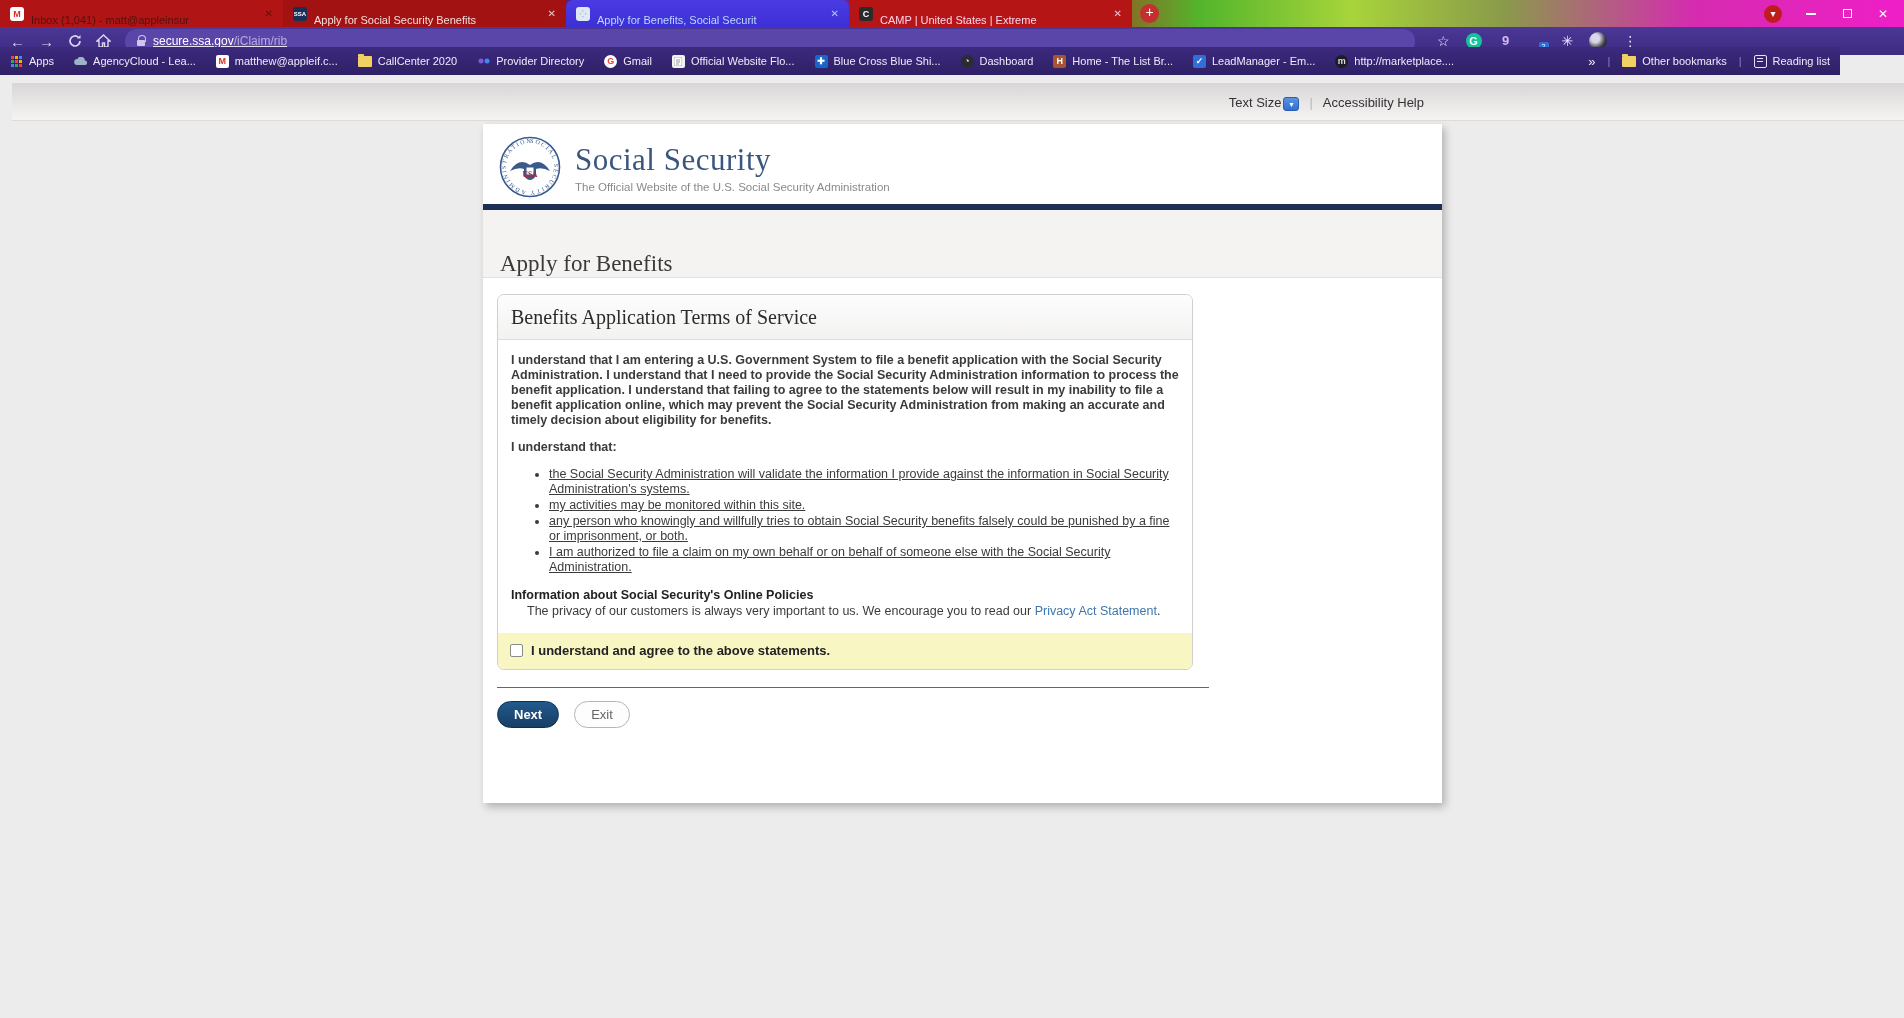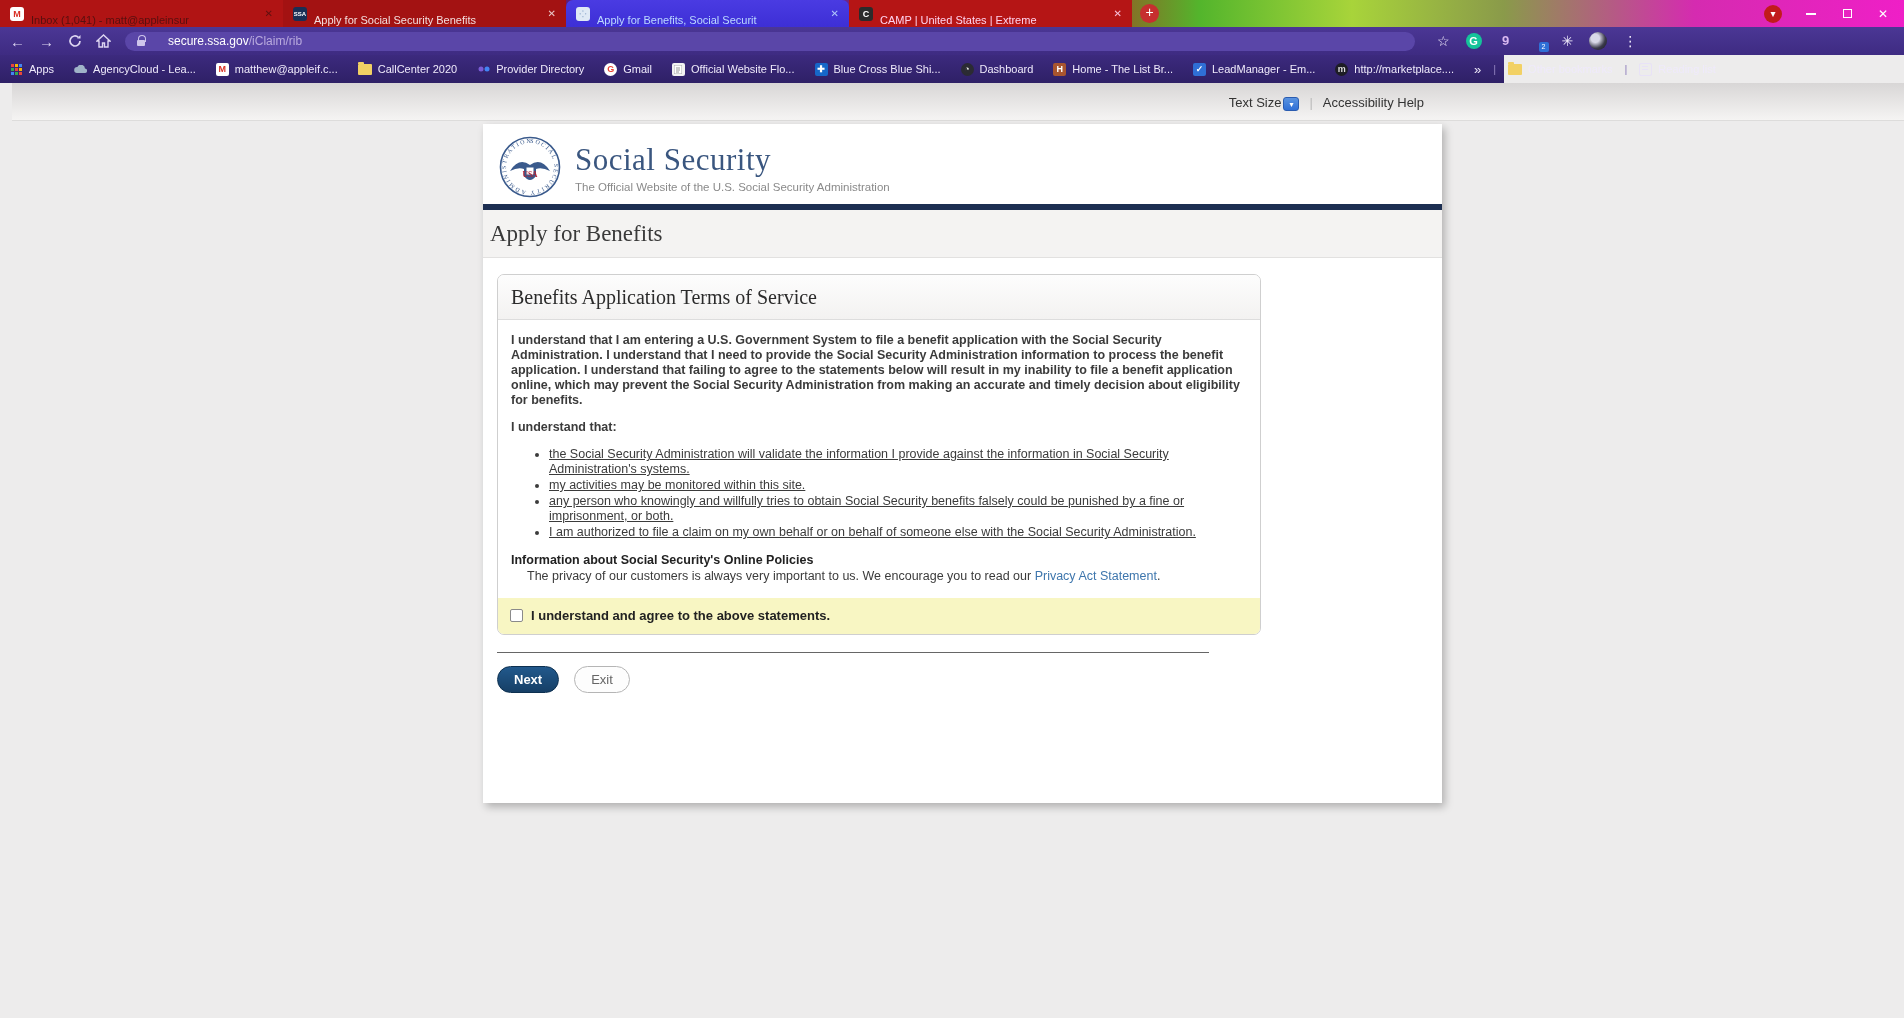--- a/index.html
+++ b/index.html
@@ -31,43 +31,43 @@
   .winctl { color:#fff; font-size:12px; display:flex; align-items:center; justify-content:center;
     width:14px; height:14px; }
   .winctl-min i { display:block; width:10px; height:2px; background:#fff; }
   .winctl-max i { display:block; width:9px; height:9px; border:1.5px solid #fff; }
 
   .toolbar { position:absolute; left:0; top:27px; width:1904px; height:28px;
     background:linear-gradient(#4b3795,#3e2b82); display:flex; align-items:center;
     padding:0 10px; gap:14px; color:#e8e2f7; }
   .nav-glyph { font-size:15px; color:#ded6f2; }
   .home-icon svg, .refresh-icon svg { display:block; }
-  .omnibox { flex:0 0 auto; width:1290px; height:19px; background:#5a46a8;
-    border-radius:12px; display:flex; align-items:center; gap:23px; padding:0 12px; }
+  .omnibox { flex:0 0 auto; width:1290px; height:25px; background:#5a46a8;
+    border-radius:12px; display:flex; align-items:center; gap:8px; padding:0 12px;text-decoration:underline; }
   .lock-icon { width:8px; height:10px; position:relative; }
   .lock-icon::before { content:""; position:absolute; left:1px; top:-1px; width:6px; height:6px;
     border:1.5px solid #cfc6ec; border-bottom:none; border-radius:4px 4px 0 0; }
   .lock-icon::after { content:""; position:absolute; left:0; top:4px; width:8px; height:6px;
     background:#cfc6ec; border-radius:1px; }
   .url { font-size:12px; color:#ffffff; }
   .url .path { color:#b9aade; }
   .toolbar-icons { display:flex; align-items:center; gap:16px; margin-left:8px; }
   .ticon { font-size:14px; color:#efeafb; }
   .grammarly-icon { width:16px; height:16px; border-radius:50%; background:#15c39a;
     color:#fff; font-size:11px; font-weight:bold; text-align:center; line-height:16px; }
   .nine-icon { width:16px; height:16px; border-radius:50%; color:#d9b8f0; font-size:13px;
     text-align:center; line-height:15px; font-weight:bold; }
   .badge-icon { position:relative; width:16px; height:16px; }
   .badge-icon .dot { width:13px; height:13px; border-radius:50%; background:#2fad4e; }
   .badge-icon .num { position:absolute; right:-3px; bottom:-3px; width:10px; height:10px;
     background:#2f6fd6; color:#fff; font-size:7px; text-align:center; line-height:10px; border-radius:2px; }
   .avatar-icon { width:18px; height:18px; border-radius:50%;
     background:radial-gradient(circle at 35% 35%, #d8d8e8 25%, #3a3a4a 60%, #16161f); }
 
-  .bookmarksbar { position:absolute; left:0; top:55px; width:1504px; height:28px;
+  .bookmarksbar { position:absolute; left:0; top:47px; width:1840px; height:28px;
     background:linear-gradient(#3c2a7e,#2e2066); display:flex; align-items:center;
     padding:0 10px; gap:20px; color:#efeafb; font-size:11px; white-space:nowrap; }
   .bm { display:flex; align-items:center; gap:6px; }
   .bm-fav { width:13px; height:13px; flex:0 0 13px; border-radius:2px; font-size:9px;
     font-weight:bold; display:flex; align-items:center; justify-content:center; }
   .bm-right { margin-left:auto; display:flex; align-items:center; gap:12px; }
   .bm-sep { color:#8f80bd; }
   .folder-icon { width:14px; height:11px; background:#f2d164; border-radius:1px; position:relative; }
   .folder-icon::before { content:""; position:absolute; left:0; top:-2px; width:6px; height:2px;
     background:#f2d164; border-radius:1px 1px 0 0; }
@@ -87,26 +87,26 @@
     color:#fff; font-size:8px; text-align:center; line-height:13px; vertical-align:middle; }
   .pl-sep { color:#bbb; }
 
   .card { position:absolute; left:471px; top:41px; width:959px; height:679px;
     background:#fff; box-shadow:3px 4px 8px rgba(0,0,0,.25); }
   .site-header { height:80px; display:flex; align-items:center; gap:14px; padding:6px 0 0 16px; }
   .seal { width:62px; height:62px; }
   .brand-title { font-family:"Liberation Serif", serif; font-size:31px; color:#3a567f; letter-spacing:.5px; }
   .brand-sub { font-size:11.5px; color:#8a8a8a; margin-top:3px; }
   .navy-bar { height:6px; background:#1d2f52; }
-  .page-heading-bar { height:48px; background:#f4f3f2; border-bottom:1px solid #e2e1e0;
-    display:flex; align-items:center; padding-left:7px; }
+  .page-heading-bar { height:68px; background:#f4f3f2; border-bottom:1px solid #e2e1e0;
+    display:flex; align-items:flex-end; padding-left:17px; }
   .page-heading { font-family:"Liberation Serif", serif; font-size:23px; color:#3a3a3a; }
 
   .content { padding:16px 16px 0 14px; }
-  .terms-box { width:764px; border:1px solid #cfcfcf; border-radius:7px; overflow:hidden;
+  .terms-box { width:696px; border:1px solid #cfcfcf; border-radius:7px; overflow:hidden;
     background:#fff; }
   .terms-title-bar { padding:11px 13px 10px; border-bottom:1px solid #ddd;
     background:linear-gradient(#fdfdfd,#f3f2f1); }
   .terms-title { font-family:"Liberation Serif", serif; font-size:20px; color:#2b2b2b; }
   .terms-body { padding:13px 13px 12px; font-size:12.5px; line-height:15px; color:#3b3b3b; }
   .terms-body p { margin-bottom:12px;font-weight:bold; }
   .terms-body ul { margin:4px 0 13px 38px;text-decoration:underline; }
   .terms-body li { margin-bottom:1px; }
   .policies-heading { font-weight:bold; color:#222; margin-bottom:1px; }
   .privacy-line { margin-bottom:2px;margin-left:16px; }

